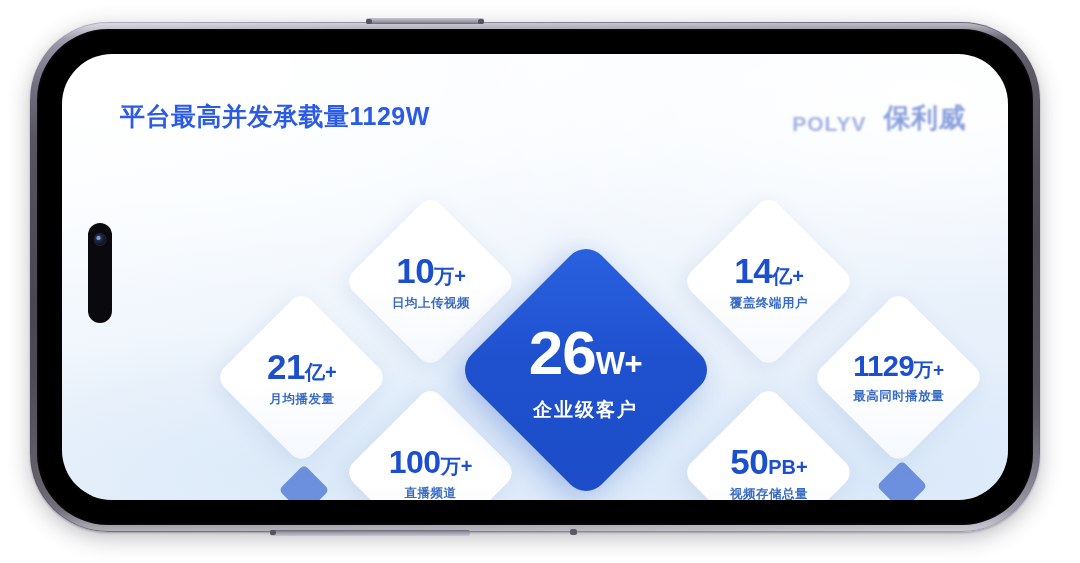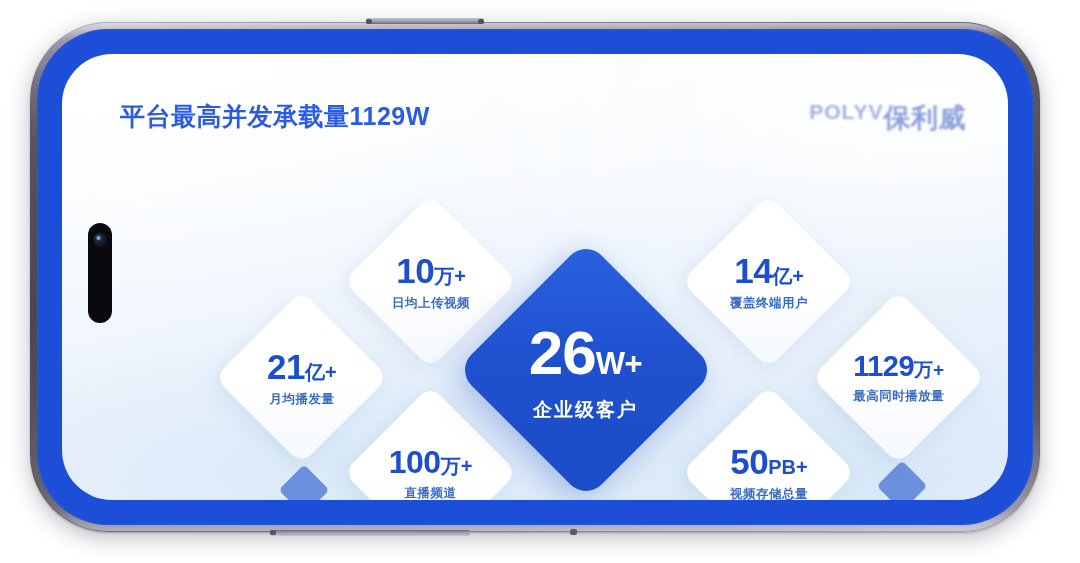--- a/index.html
+++ b/index.html
@@ -53,21 +53,21 @@
        rgba(255,255,255,0.45) 100%);
   }
   
   .bezel {
     position: absolute;
     left: 7px;
     top: 7px;
     right: 7px;
     bottom: 7px;
     border-radius: 71px;
-    background: #1d4ed8;
+    background: #000000;
     box-shadow: inset 0 0 3px rgba(255,255,255,0.12);
   }
   
   .screen {
     position: absolute;
     left: 25px;
     top: 25px;
     right: 25px;
     bottom: 25px;
     border-radius: 50px;
@@ -147,22 +147,22 @@
     letter-spacing: 0.5px;
     color: #2a5ae6;
     white-space: nowrap;
   }
 
   #brand-logo {
     position: absolute;
     right: 42px;
     top: 46px;
     display: flex;
-    align-items: flex-start;
-    gap: 0;
+    align-items: flex-end;
+    gap: 17px;
     filter: blur(0.9px);
     opacity: 0.72;
   }
   .logo-mark {
     font-size: 21px;
     font-weight: 800;
     letter-spacing: 1px;
     color: #7f93d8;
   }
   .logo-cn {

